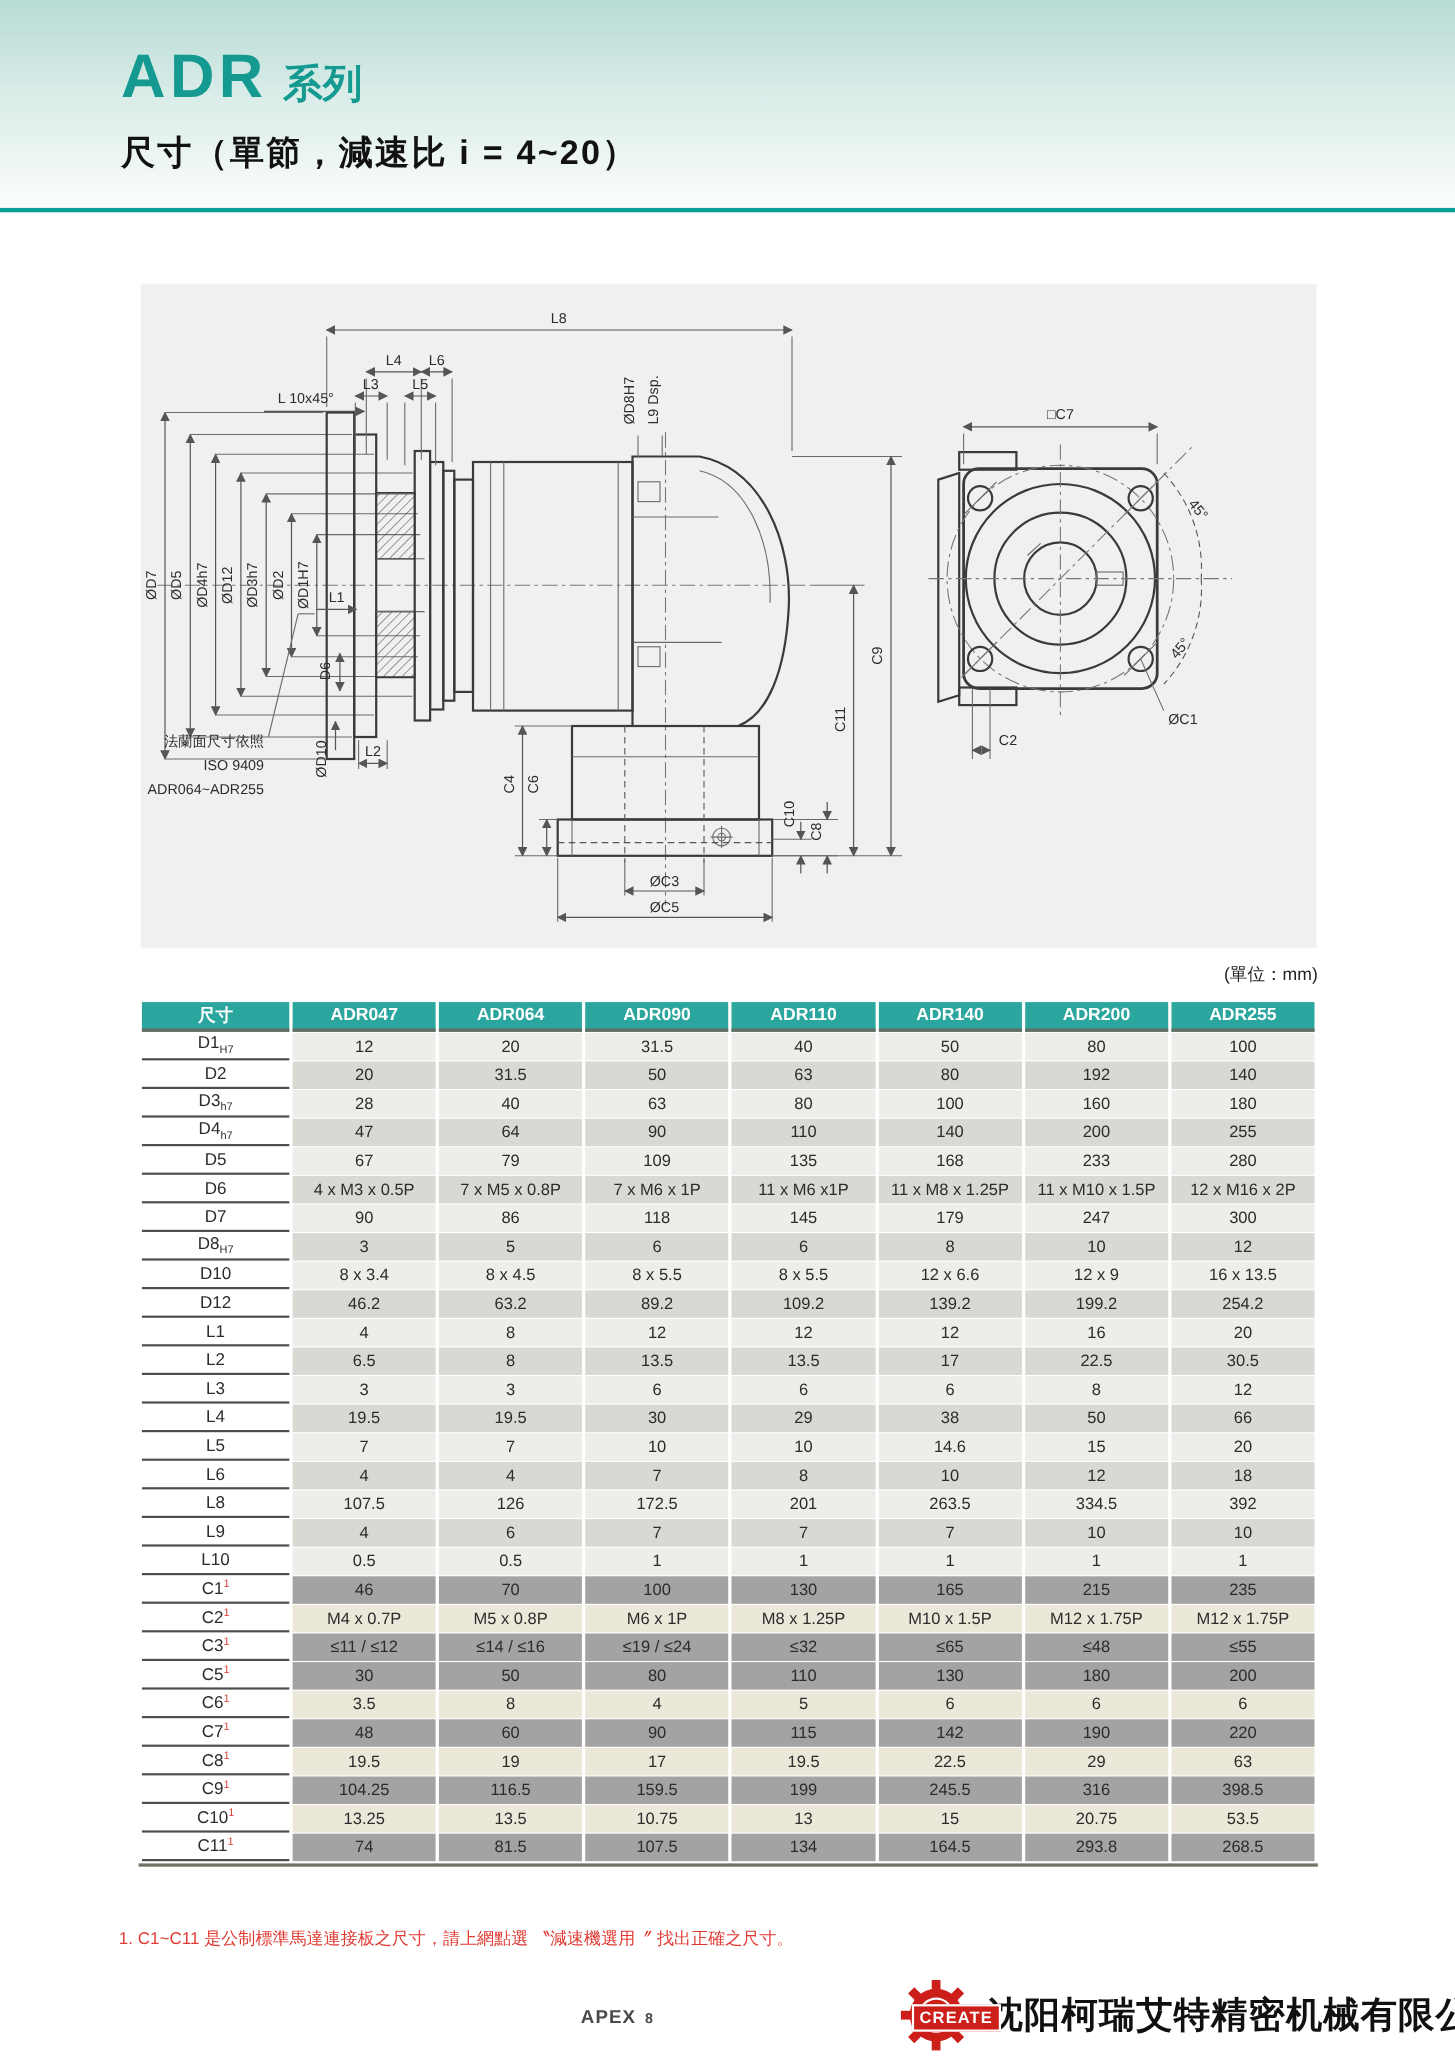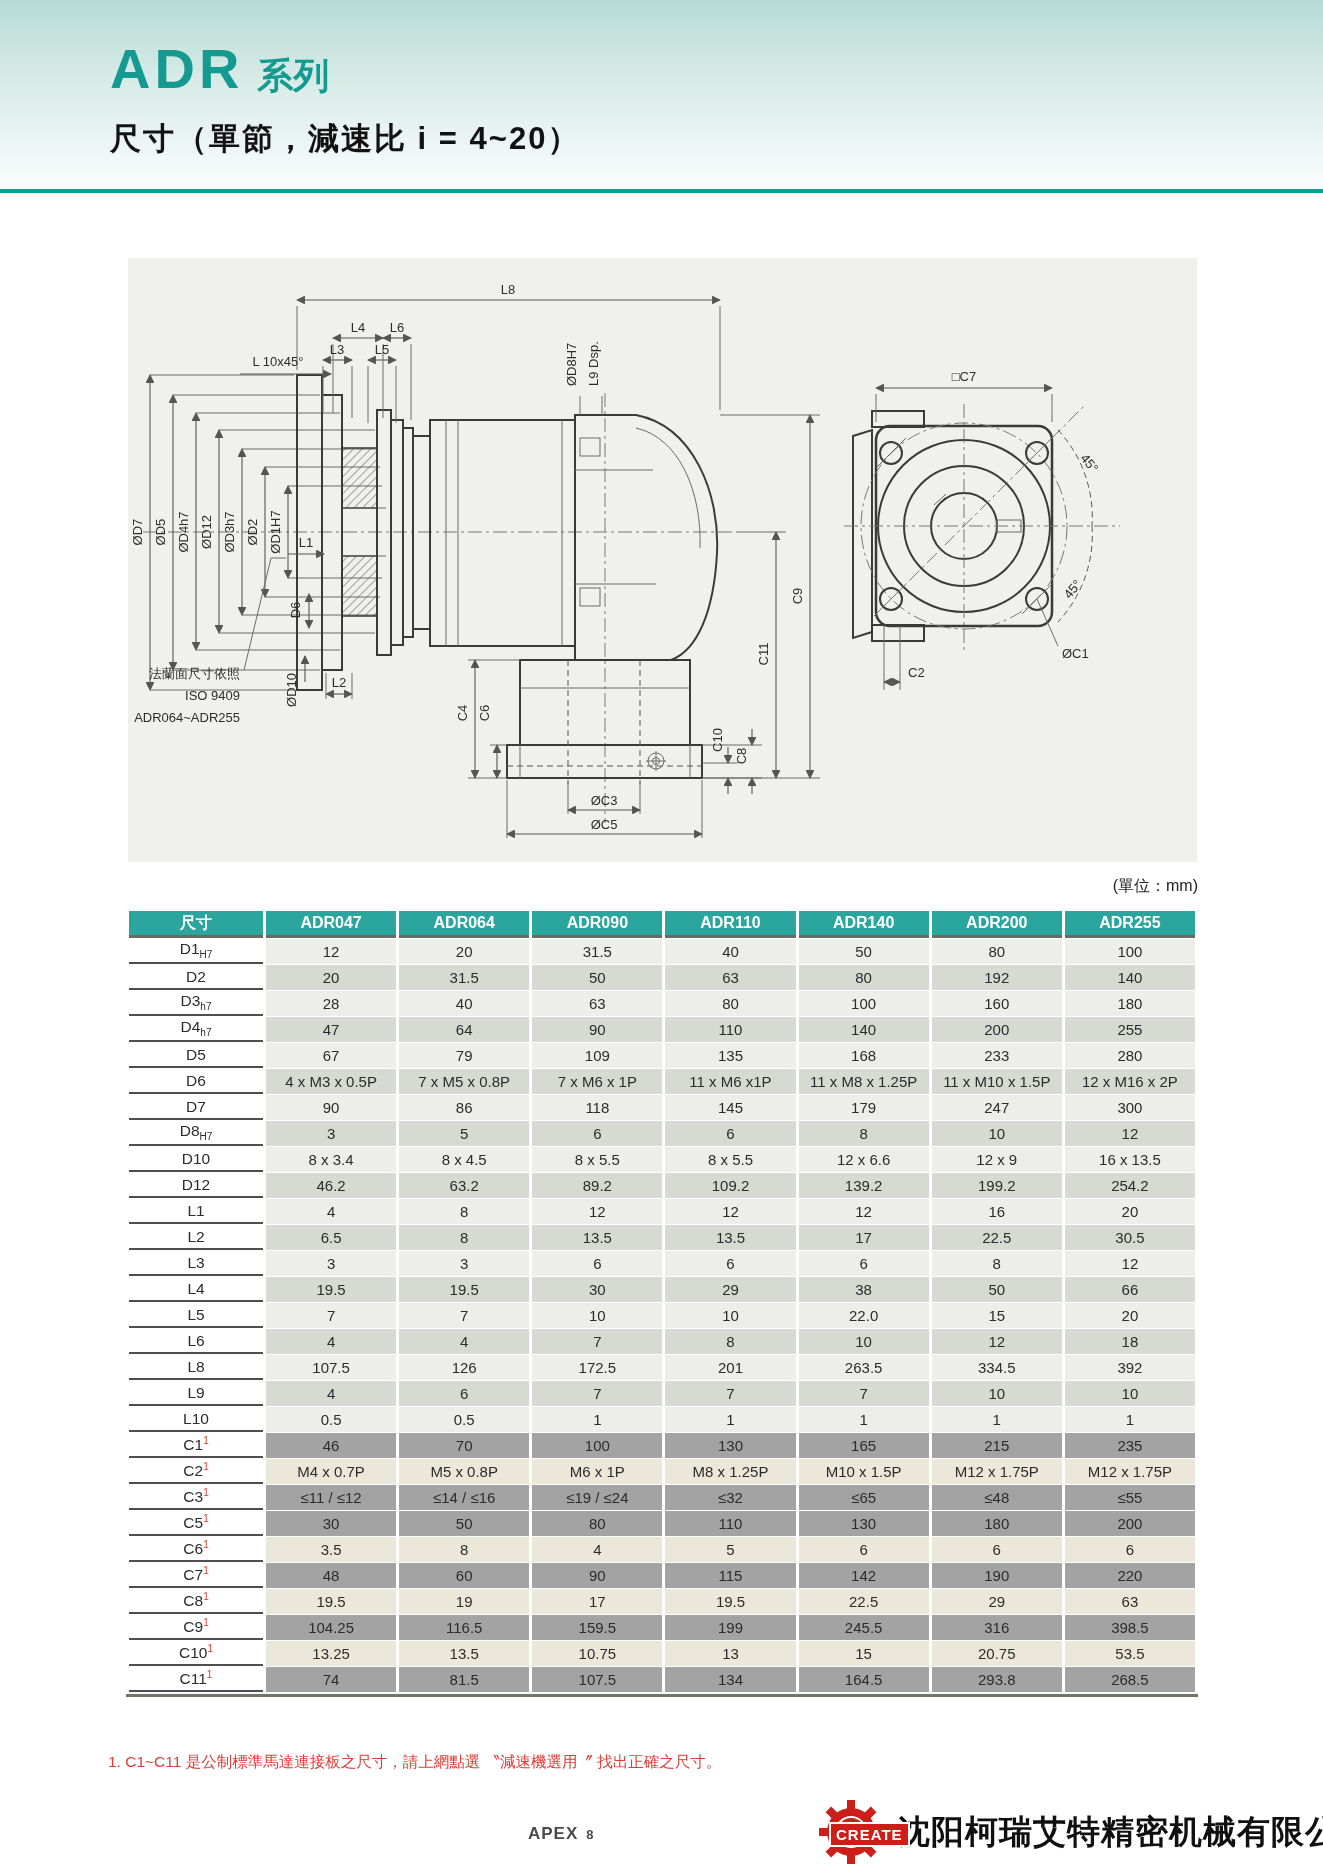--- a/index.html
+++ b/index.html
@@ -435,21 +435,21 @@
             <td>38</td>
             <td>50</td>
             <td>66</td>
           </tr>
           <tr class="gray light">
             <td class="lbl">L5</td>
             <td>7</td>
             <td>7</td>
             <td>10</td>
             <td>10</td>
-            <td>22.0</td>
+            <td>14.6</td>
             <td>15</td>
             <td>20</td>
           </tr>
           <tr class="gray dark">
             <td class="lbl">L6</td>
             <td>4</td>
             <td>4</td>
             <td>7</td>
             <td>8</td>
             <td>10</td>

